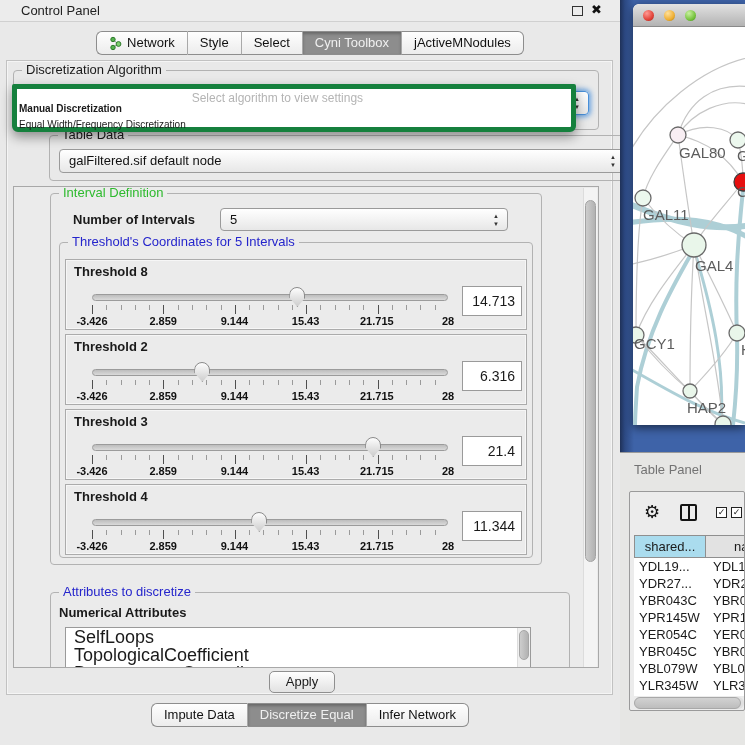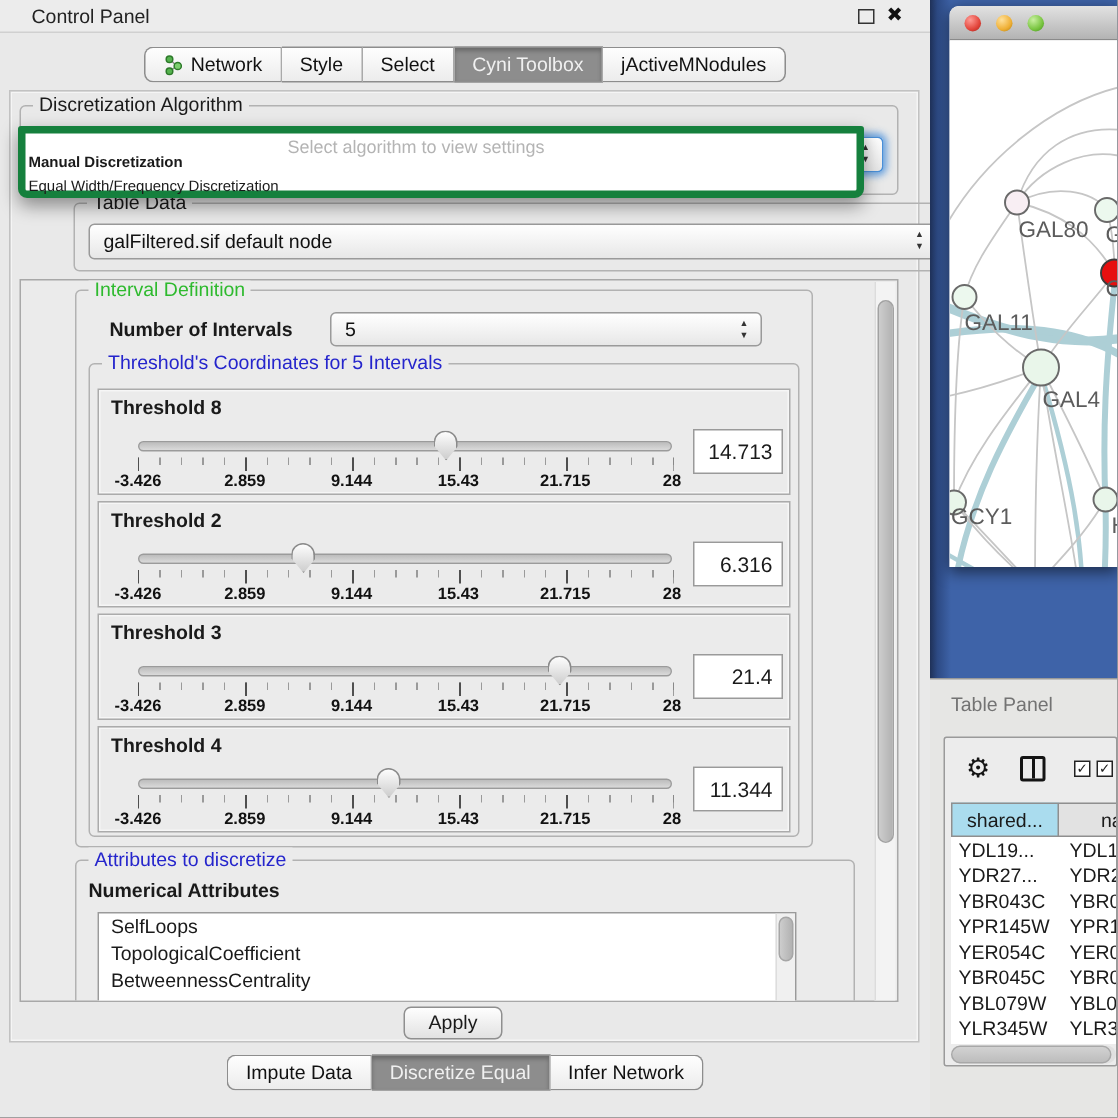--- a/index.html
+++ b/index.html
@@ -85,38 +85,38 @@
   .scale span{position:absolute;transform:translateX(-50%);font-size:11px;font-weight:bold;color:#111;white-space:nowrap;}
   .scale span:nth-child(1){left:0%;}
   .scale span:nth-child(2){left:20%;}
   .scale span:nth-child(3){left:40%;}
   .scale span:nth-child(4){left:60%;}
   .scale span:nth-child(5){left:80%;}
   .scale span:nth-child(6){left:100%;}
   .value-box{position:absolute;left:396px;top:26px;width:60px;height:30px;background:#ffffff;
     border:1px solid #9a9a9a;font-size:14px;line-height:28px;text-align:right;padding-right:6px;}
 
-  #attrs-group{left:36px;top:386px;width:520px;height:110px;padding-left:32px;}
+  #attrs-group{left:36px;top:405px;width:520px;height:110px;padding-left:32px;}
   #attrs-subtitle{position:absolute;left:8px;top:12px;font-weight:bold;font-size:13px;}
   #attr-list{position:absolute;left:14px;top:34px;width:466px;height:70px;background:#fff;
     border:1px solid #9a9a9a;overflow:hidden;}
-  #attr-list .item{padding-left:8px;line-height:18px;font-size:13px;}
+  #attr-list .item{padding-left:8px;line-height:18px;font-size:18px;}
   #attr-vscroll{position:absolute;right:0;top:0;width:13px;height:100%;background:#f0f0f0;border-left:1px solid #ddd;}
   #attr-vscroll .thumb{position:absolute;left:1px;top:2px;width:10px;height:30px;border-radius:5px;
     background:linear-gradient(90deg,#cdcdcd,#b2b2b2);border:1px solid #a6a6a6;}
 
   #apply-btn{position:absolute;left:269px;top:671px;width:66px;height:22px;
     background:linear-gradient(#fefefe,#e2e2e2);border:1px solid #8f8f8f;border-radius:5px;
     font-size:13px;text-align:center;line-height:20px;}
 
   
   #right-side{position:absolute;left:620px;top:0;width:125px;height:745px;}
   #desktop{position:absolute;left:0;top:0;width:125px;height:452px;
     background:linear-gradient(90deg,#1f3158 0px,#2d4a84 5px,#3e63a8 14px,#3e63a8 100%);}
-  #net-window{position:absolute;left:13px;top:4px;width:112px;height:374px;background:#fff;
+  #net-window{position:absolute;left:13px;top:4px;width:112px;height:421px;background:#fff;
     border-radius:6px 0 0 0;box-shadow:0 3px 10px rgba(0,0,0,.55);overflow:hidden;}
   #net-titlebar{position:absolute;left:0;top:0;width:100%;height:23px;
     background:linear-gradient(#e2e2e2,#b3b3b3);border-bottom:1px solid #8a8a8a;border-radius:6px 0 0 0;}
   .tlight{position:absolute;top:6px;width:11px;height:11px;border-radius:50%;}
   #tl-red{left:10px;background:radial-gradient(circle at 35% 30%,#ff9a94,#e2443a 60%,#9f241d);}
   #tl-yellow{left:31px;background:radial-gradient(circle at 35% 30%,#ffe09a,#efaf34 60%,#a87a12);}
   #tl-green{left:52px;background:radial-gradient(circle at 35% 30%,#c8f0a0,#78c43f 60%,#3f8c1c);}
   #net-canvas{position:absolute;left:0;top:23px;width:112px;height:398px;background:#fff;overflow:hidden;}
 
   #table-panel{position:absolute;left:0;top:452px;width:125px;height:293px;background:#e6e6e4;border-top:1px solid #9a9a9a;}

